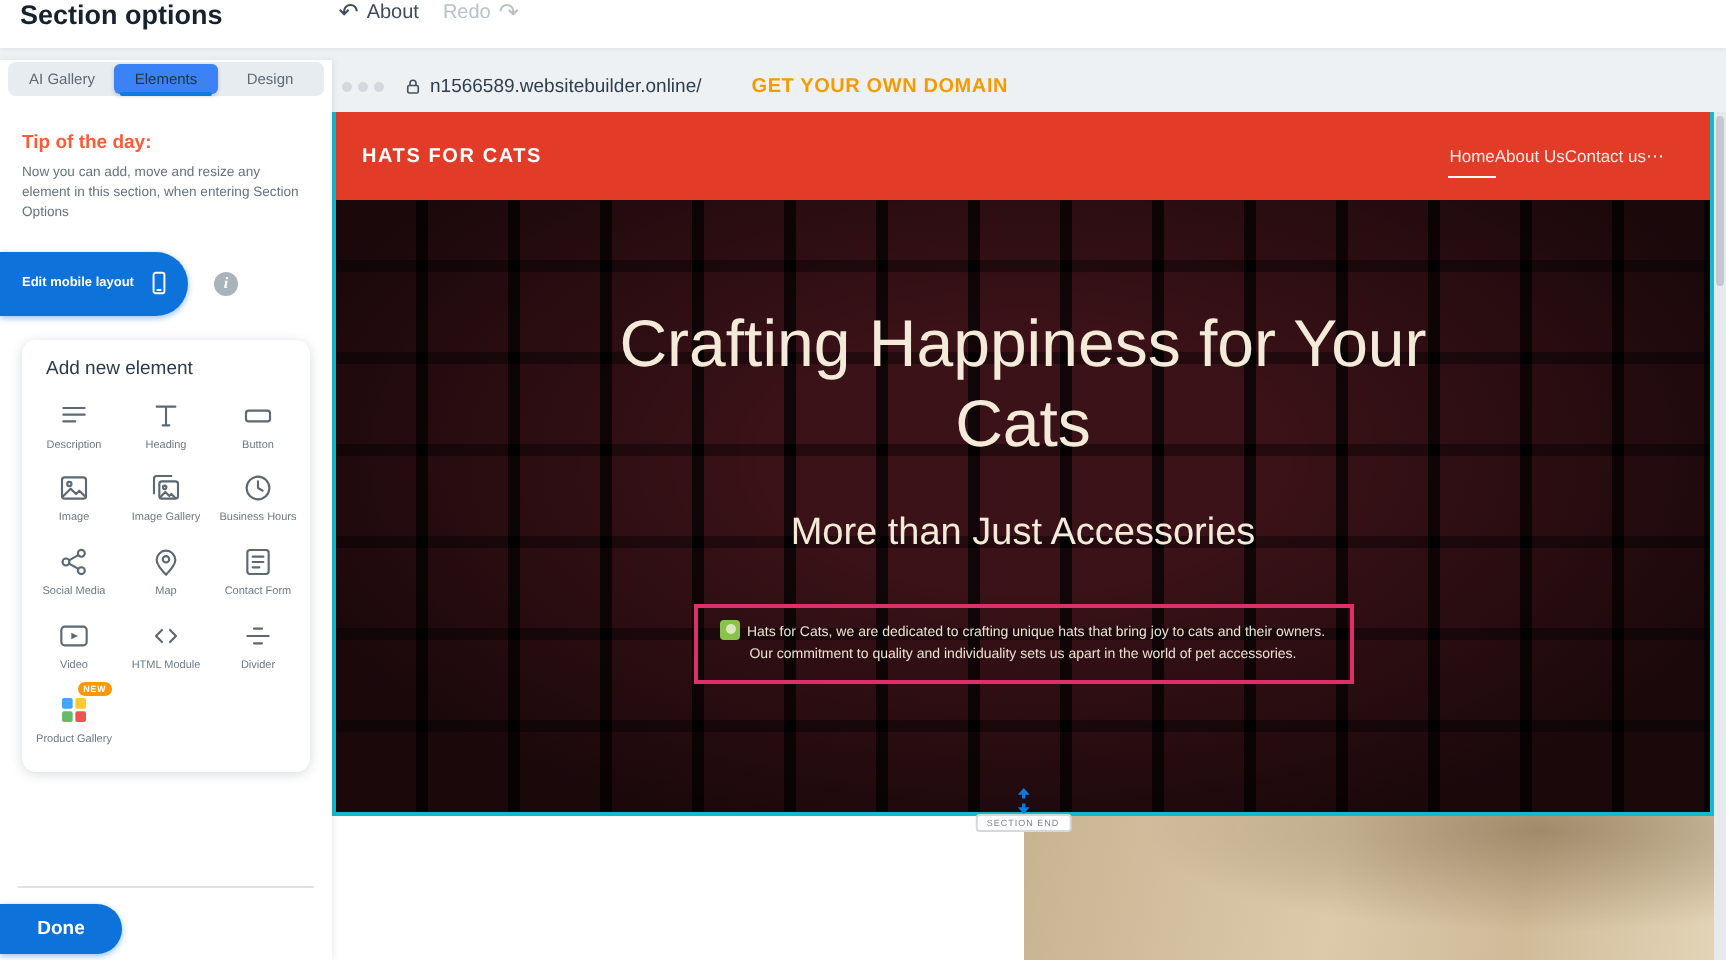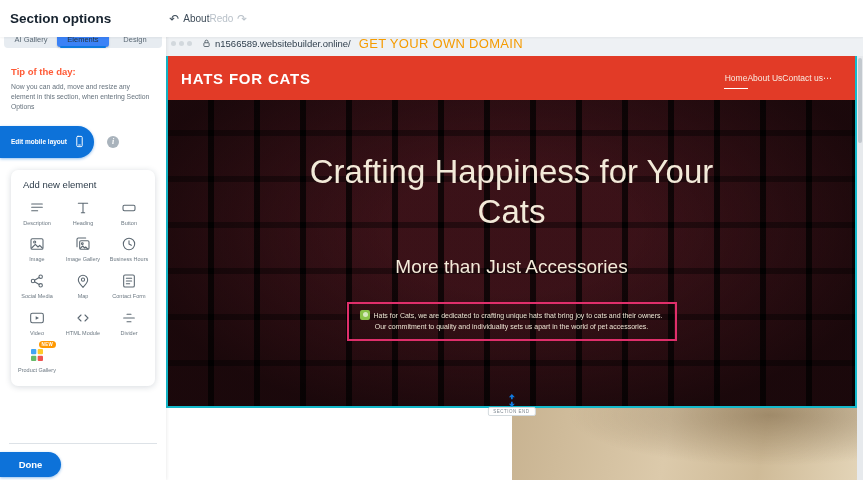--- a/index.html
+++ b/index.html
@@ -1,25 +1,25 @@
 <!DOCTYPE html>
 <html><head>
 <meta charset="utf-8">
 <style>
   *{margin:0;padding:0;box-sizing:border-box}
   html,body{background:#fff}
   body{font-family:"Liberation Sans","DejaVu Sans",sans-serif}
   .app{position:relative;width:863px;height:480px;background:#eef1f4;overflow:hidden}
 
   
-  .topbar{position:absolute;top:0;left:0;right:0;height:37px;background:#fff;display:flex;align-items:center;z-index:20;box-shadow:0 1px 2px rgba(0,0,0,.05)}
+  .topbar{position:absolute;top:0;left:0;right:0;height:24px;background:#fff;display:flex;align-items:flex-start;z-index:20;box-shadow:0 1px 2px rgba(0,0,0,.05)}
   .topbar-title{margin-left:10px;font-size:13.5px;font-weight:700;color:#16222e}
   .history{display:flex;align-items:center;margin-left:58px}
   .undo-btn{display:flex;align-items:center;gap:4px;font-size:10px;color:#3e4c59;cursor:pointer}
-  .redo-btn{display:flex;align-items:center;gap:4px;font-size:10px;color:#b9c1c9;margin-left:0;cursor:pointer}
+  .redo-btn{display:flex;align-items:center;gap:4px;font-size:10px;color:#b9c1c9;margin-left:12px;cursor:pointer}
   .arrow-glyph{font-size:12px;line-height:1}
   .topbar-right{margin-left:auto;display:flex;align-items:center;gap:9px;margin-right:8px}
   .preview-btn{display:flex;align-items:center;gap:5px;height:21px;padding:0 11px;border:1px solid #c6d0d9;border-radius:11px;background:#fbfdfe;font-size:9.5px;color:#2e3c49;cursor:pointer}
   .republish-btn{display:flex;align-items:center;gap:5px;height:22px;padding:0 12px;border-radius:12px;background:#0d7ae0;color:#fff;font-size:9.5px;font-weight:700;cursor:pointer;box-shadow:0 1px 3px rgba(13,122,224,.45)}
   .republish-check{font-size:9px}
   .globe-btn{display:flex;align-items:center;cursor:pointer}
 
   
   .sidebar{position:absolute;top:30px;left:0;width:166px;bottom:0;background:#fff;z-index:15;box-shadow:1px 0 3px rgba(0,0,0,.07)}
   .tabs{margin:1px 4px 0;background:#e7ecf1;border-radius:4px;display:flex;height:17px;padding:1px}
@@ -43,28 +43,28 @@
   .new-badge{position:absolute;top:-5px;right:-11px;background:#ff9800;color:#fff;font-size:4.5px;font-weight:700;padding:1px 3px;border-radius:5px;letter-spacing:.3px}
   .sidebar-divider{position:absolute;left:9px;right:9px;bottom:36px;border-top:1px solid #dde2e7}
   .done-btn{position:absolute;left:0;bottom:3px;width:61px;height:25px;background:#0d72d9;border-radius:0 13px 13px 0;color:#fff;font-size:9.5px;font-weight:700;display:flex;align-items:center;justify-content:center;cursor:pointer;box-shadow:0 1px 3px rgba(13,114,217,.45)}
 
   
   .editor{position:absolute;top:30px;left:166px;right:0;bottom:0;background:#eef1f4}
   .browser-bar{height:26px;display:flex;align-items:center;padding-left:5px}
   .dot{width:5px;height:5px;border-radius:50%;background:#d2d8dd;margin-right:3px}
   .lock-icon{margin-left:7px;display:flex}
   .url-text{margin-left:4px;font-size:9.5px;color:#2f3e4c}
-  .domain-cta{margin-left:8px;font-size:13px;font-weight:400;color:#f59b00;letter-spacing:.3px;cursor:pointer}
+  .domain-cta{margin-left:25px;font-size:10px;font-weight:700;color:#f59b00;letter-spacing:.3px;cursor:pointer}
   .site{position:absolute;top:26px;left:0;right:6px;bottom:0;background:#fff;overflow:hidden}
   .scrollbar{position:absolute;top:26px;right:0;width:6px;bottom:0;background:#e7eaed;cursor:pointer}
   .scroll-thumb{position:absolute;top:2px;left:1px;width:4px;height:85px;border-radius:2px;background:#c3c9cf;cursor:pointer}
 
   .selected-section{position:relative;z-index:2;border-left:2px solid #14b9cb;border-right:2px solid #14b9cb;border-bottom:2px solid #14b9cb}
   .site-header{height:44px;background:#e23b27;display:flex;align-items:center;position:relative}
-  .site-logo{margin-left:13px;color:#fff;font-size:15px;font-weight:700;letter-spacing:.8px}
+  .site-logo{margin-left:13px;color:#fff;font-size:10px;font-weight:700;letter-spacing:.8px}
   .site-nav{position:absolute;right:22px;top:0;bottom:0;display:flex;align-items:center;}
   .nav-item{color:#f8ece2;font-size:8.5px;position:relative;cursor:pointer}
   .nav-item.active::after{content:"";position:absolute;left:-1px;right:-1px;bottom:-6px;height:1.5px;background:#fff}
   .nav-more{color:#f8ece2;font-size:9px;letter-spacing:1px;cursor:pointer}
 
   .hero{height:306px;position:relative;
     background-color:#0f0708;
     background-image:
       radial-gradient(ellipse at 50% 42%,rgba(0,0,0,0) 25%,rgba(0,0,0,.55) 80%),
       repeating-linear-gradient(90deg,rgba(118,33,46,.26) 0 40px,rgba(0,0,0,.55) 40px 46px),

